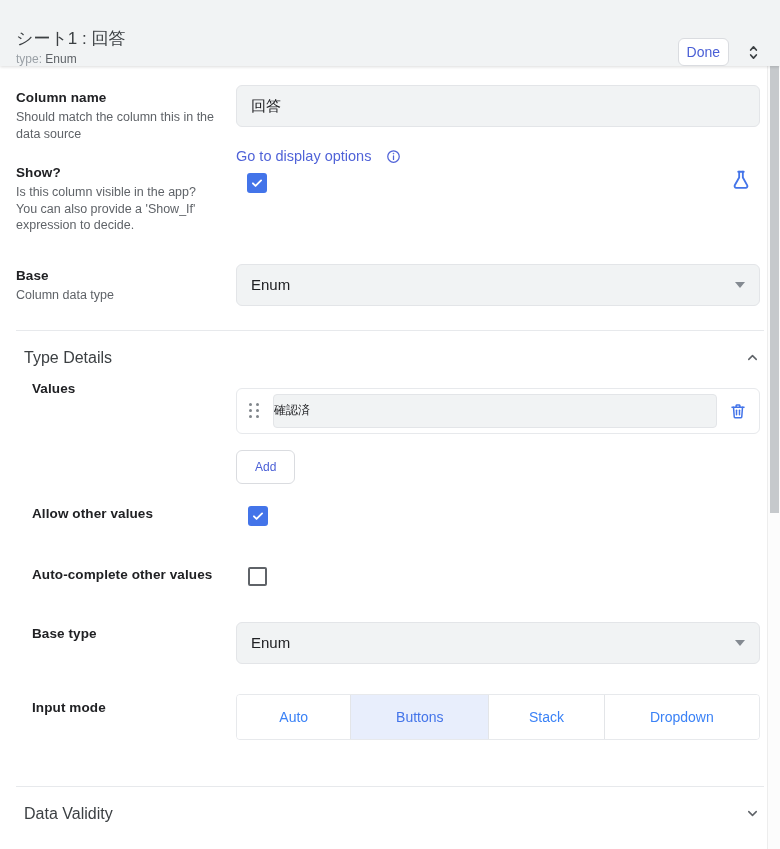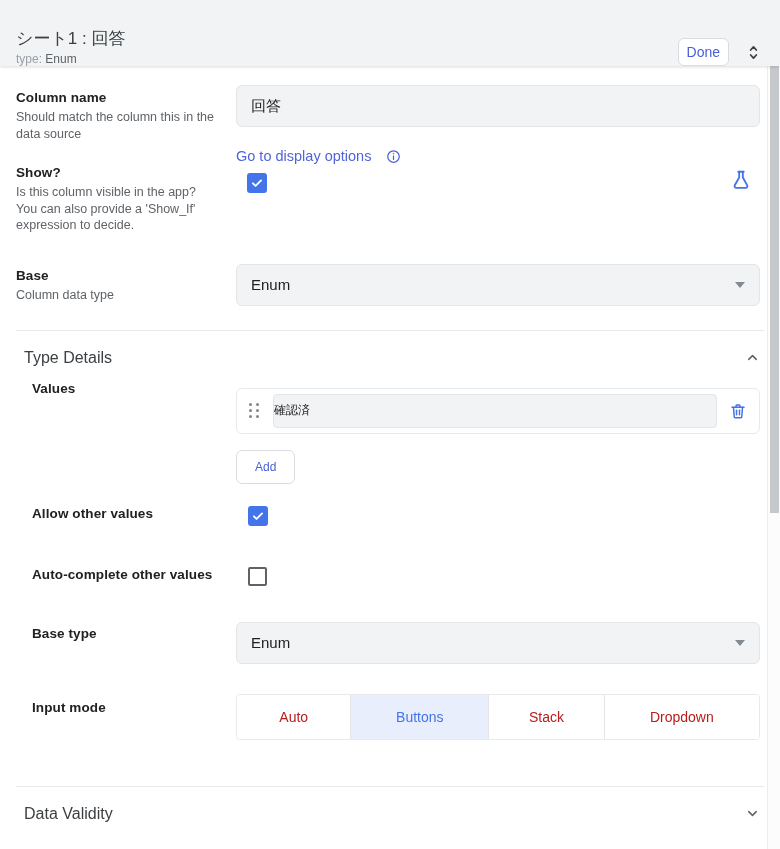--- a/index.html
+++ b/index.html
@@ -94,21 +94,21 @@
     font-family: inherit;
   }
 
   
   .segmented {
     display: flex; height: 46px; border: 1px solid #e7e9ec; border-radius: 4px;
     overflow: hidden; background: #fff;
   }
   .segment {
     display: flex; align-items: center; justify-content: center;
-    font-size: 14px; color: #b91c1c; background: #fff; cursor: pointer;
+    font-size: 14px; color: #3b82f6; background: #fff; cursor: pointer;
     border-right: 1px solid #e3e5e8; font-family: inherit; border-top: none; border-bottom: none; border-left: none;
   }
   .segment:last-child { border-right: none; }
   .segment:nth-child(1) { flex: 111 0 0; }
   .segment:nth-child(2) { flex: 134 0 0; }
   .segment:nth-child(3) { flex: 112 0 0; }
   .segment:nth-child(4) { flex: 151 0 0; }
   .segment.selected { background: #e8eefc; color: #4374e9; }
 
   

